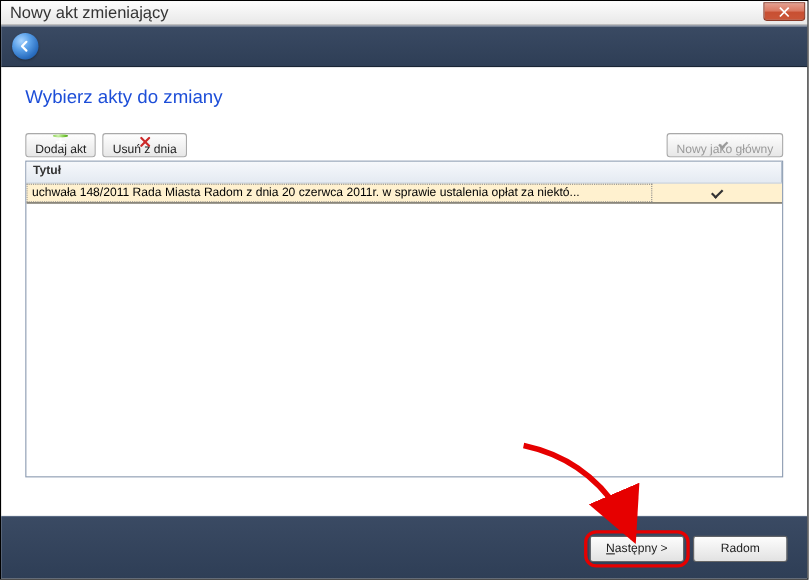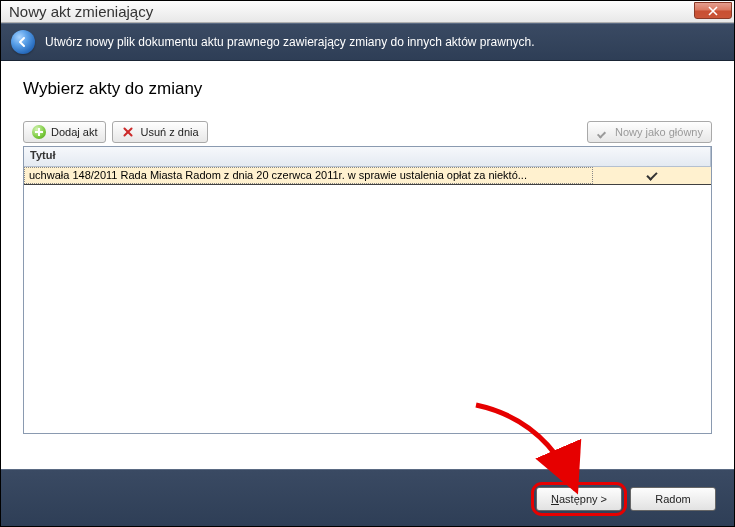--- a/index.html
+++ b/index.html
@@ -73,21 +73,21 @@
     .banner-text {
       color: #fff;
       font-size: 12px;
     }
     .content {
       padding: 18px 22px 10px 22px;
       height: 408px;
     }
     .heading {
       font-size: 17px;
-      color: #000000;
+      color: #1d4ed8;
       font-weight: normal;
       margin-bottom: 22px;
     }
     .toolbar {
       display: flex;
       align-items: center;
       gap: 6px;
       margin-bottom: 3px;
     }
     .btn {
@@ -95,20 +95,21 @@
       align-items: center;
       gap: 5px;
       height: 22px;
       padding: 0 8px;
       background: linear-gradient(to bottom, #fefefe, #e7e7e7);
       border: 1px solid #a9a9a9;
       border-radius: 3px;
       font-size: 11px;
       cursor: pointer;
       color: #222;
+      flex-direction: column;
     }
     .btn.disabled {
       color: #9a9a9a;
       cursor: default;
     }
     .spacer {
       flex: 1;
     }
     .icon-add {
       width: 14px;
@@ -286,21 +287,20 @@
     </svg>
   </div>
 </div>
 
 <div class="banner">
   <div class="banner-icon">
     <svg width="14" height="14" viewBox="0 0 14 14">
       <path d="M8 3 L4 7 L8 11" stroke="#fff" stroke-width="2" fill="none" stroke-linecap="round" stroke-linejoin="round"></path>
     </svg>
   </div>
-  <div class="banner-text">Utwórz nowy plik dokumentu aktu prawnego zawierający zmiany do innych aktów prawnych.</div>
 </div>
 
 <div class="content">
   <div class="heading">Wybierz akty do zmiany</div>
 
   <div class="toolbar">
     <button class="btn">
       <span class="icon-add"></span>
       <span>Dodaj akt</span>
     </button>

